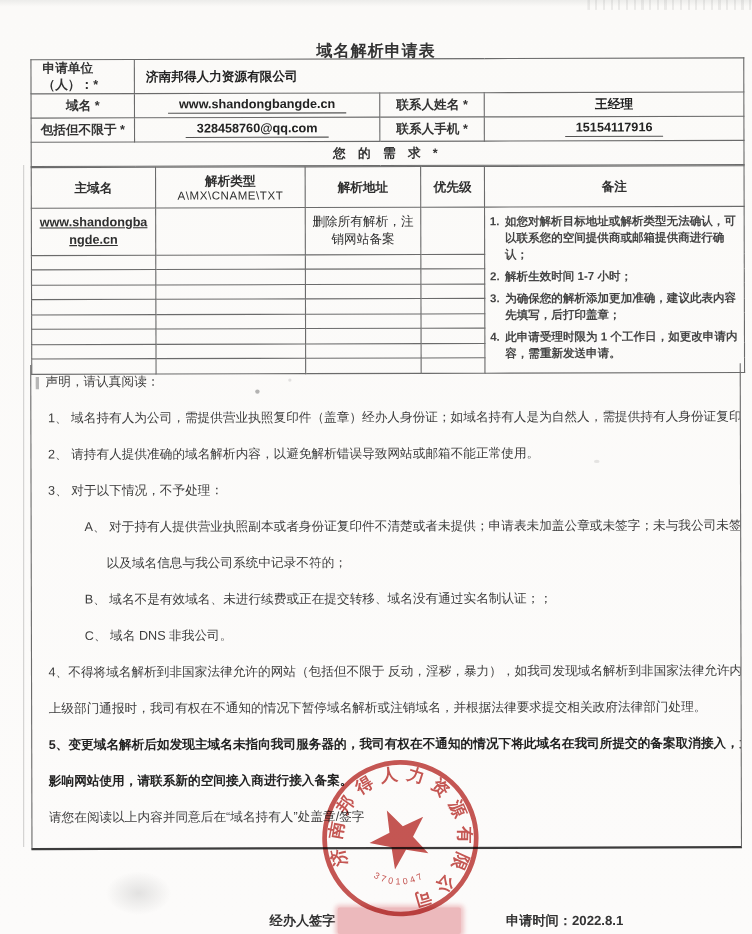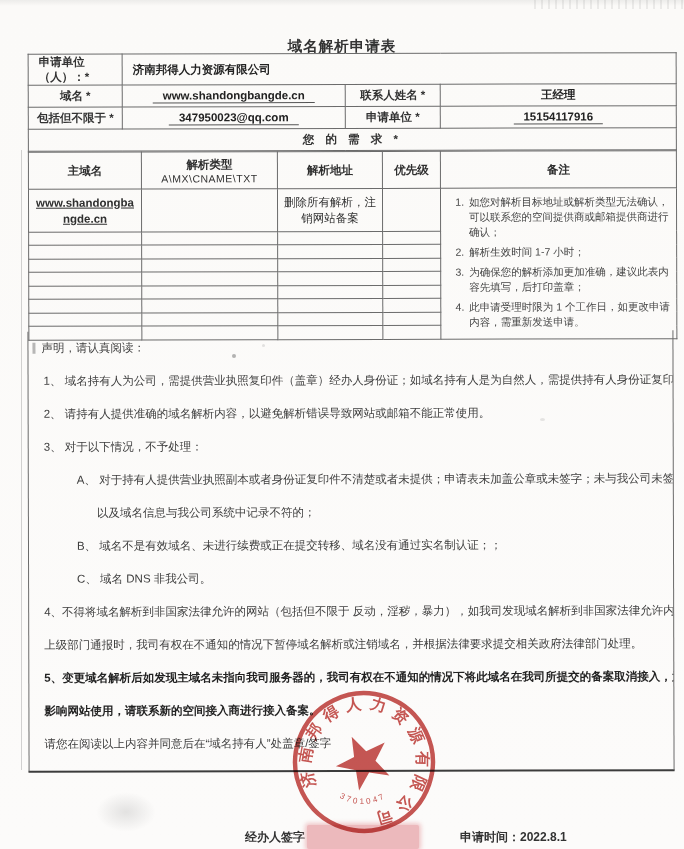--- a/index.html
+++ b/index.html
@@ -50,22 +50,22 @@
   .val-u{border-bottom:1px solid #555;padding:0 10px;display:inline-block;line-height:13px;}
   .left{text-align:left;padding-left:10px;}
   .needs-head td{font-weight:bold;height:36px;}
   .sub-type{display:block;font-weight:normal;font-size:10.5px;letter-spacing:.5px;}
   .needs-table .data-row td{height:40px;}
   .domain-cell{font-weight:bold;text-decoration:underline;overflow-wrap:anywhere;line-height:16px;font-size:11.5px;}
   .addr-cell{font-weight:normal;line-height:16px;}
   .needs-table .empty-row td{height:12px;padding:0;}
   .remarks-cell{vertical-align:top;text-align:left;padding:4px 2px 4px 0;}
   .remarks-cell ol{
-    margin:2px 0 0 0;padding-left:26px;
-    font-size:10.5px;line-height:15px;color:#454545;
+    margin:2px 0 0 0;padding-left:16px;
+    font-size:10.5px;line-height:15px;color:#454545;font-weight:bold;
   }
   .remarks-cell li{margin-bottom:5px;padding-left:2px;}
 
   .decl-box{
     position:absolute;left:28px;top:331px;width:646px;height:441px;
     border-left:1px solid #6b6b6b;border-right:1px solid #6b6b6b;
     border-bottom:2px solid #3c3c3c;
     padding-top:8px;box-sizing:border-box;
     transform:rotate(-0.15deg);
   }
@@ -132,22 +132,22 @@
         <td class="val left" colspan="3">济南邦得人力资源有限公司</td>
       </tr>
       <tr>
         <td class="lbl">域名 *</td>
         <td><span class="val val-u">www.shandongbangde.cn</span></td>
         <td class="lbl">联系人姓名 *</td>
         <td class="val">王经理</td>
       </tr>
       <tr>
         <td class="lbl">包括但不限于 *</td>
-        <td><span class="val val-u">347950023@qq.com</span></td>
-        <td class="lbl">申请单位 *</td>
+        <td><span class="val val-u">328458760@qq.com</span></td>
+        <td class="lbl">联系人手机 *</td>
         <td><span class="val val-u">15154117916</span></td>
       </tr>
       <tr>
         <td class="lbl" colspan="4" style="letter-spacing:4px;">您 的 需 求 *</td>
       </tr>
     </tbody>
       </table>
 
     <table class="needs-table">
       <colgroup>

